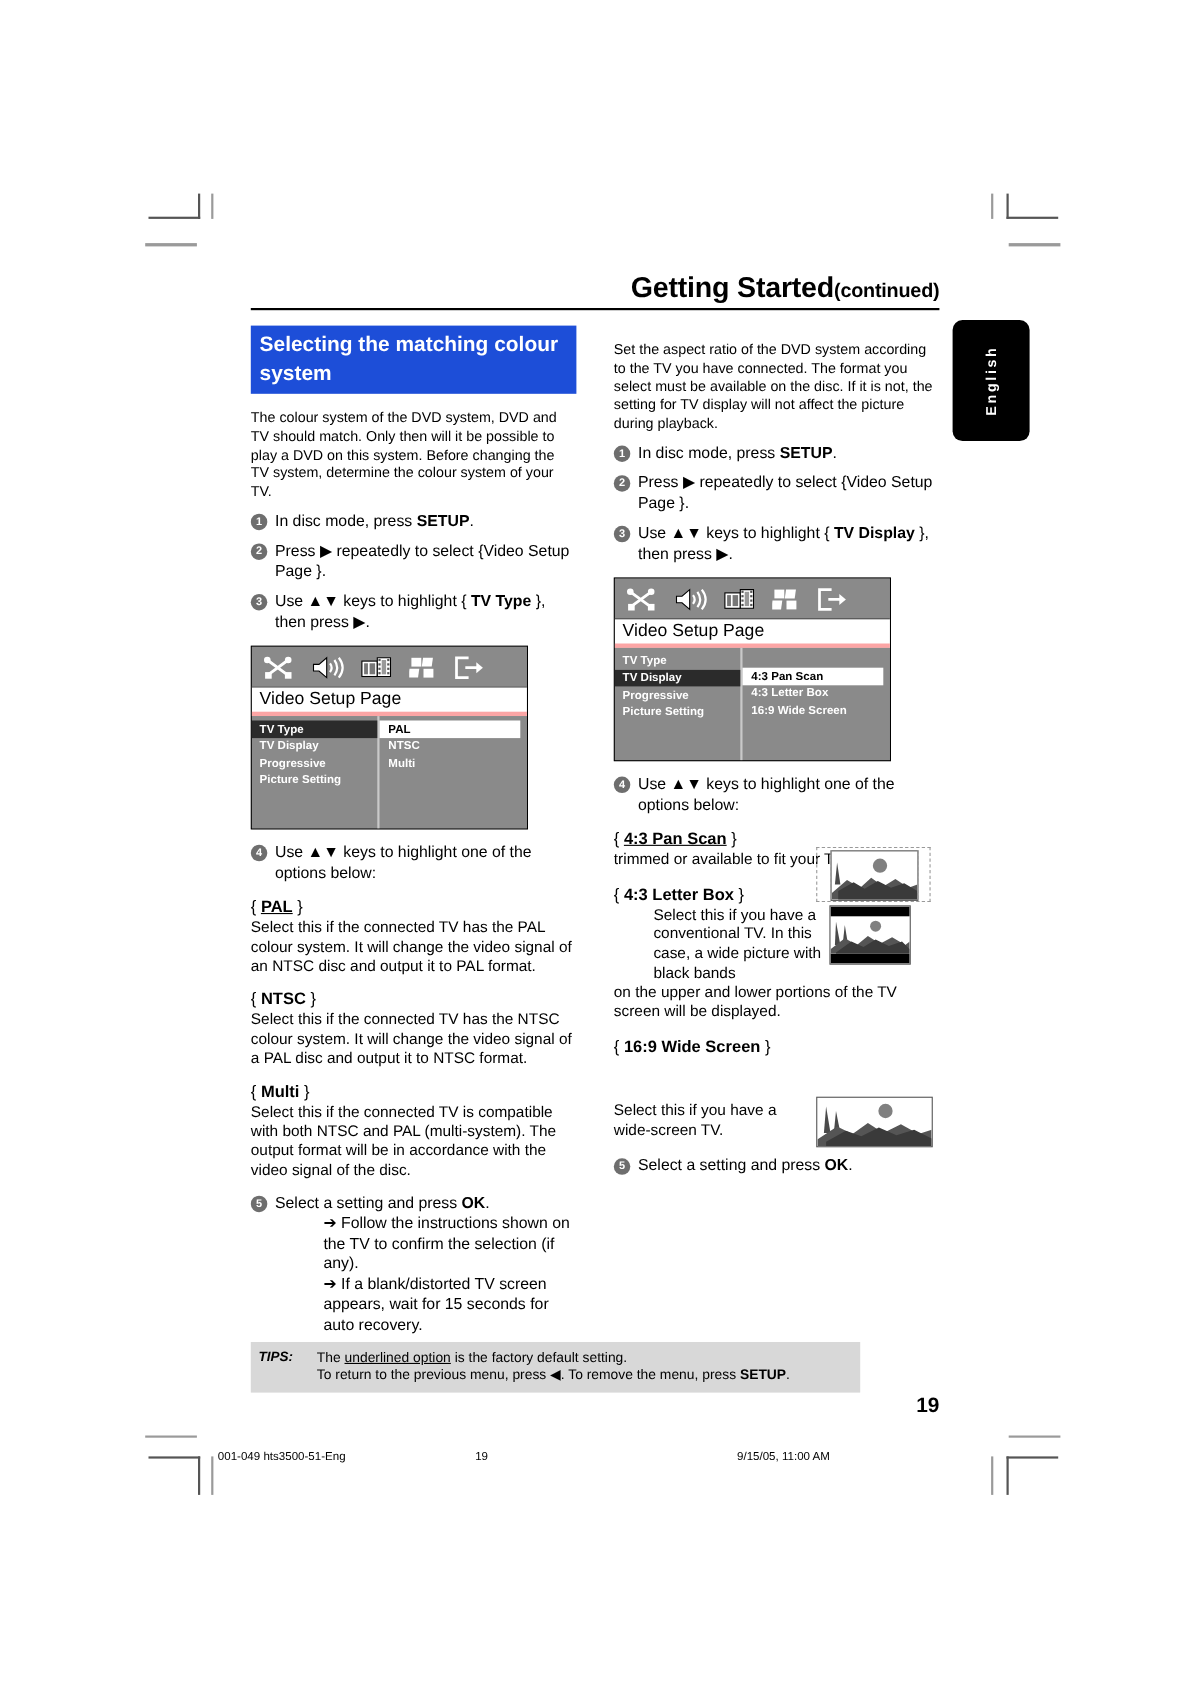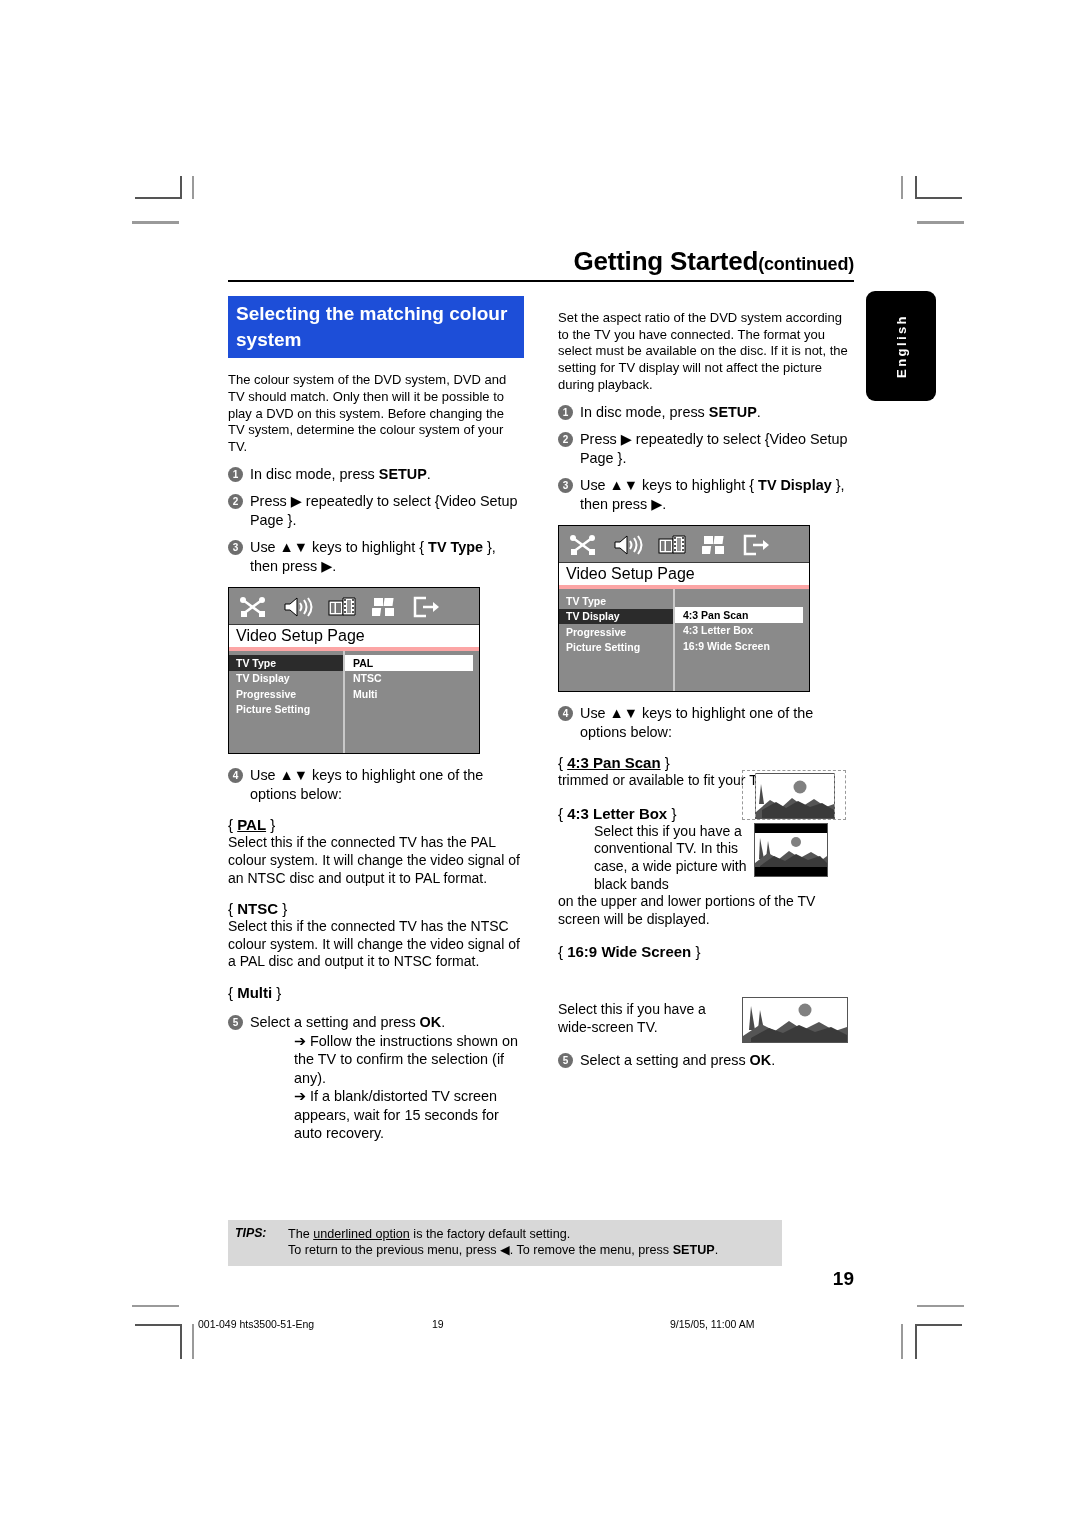--- a/index.html
+++ b/index.html
@@ -400,20 +400,21 @@
     <p class="optbody">Select this if the connected TV has the PAL colour system. It will change the video signal of an NTSC disc and output it to PAL format.</p>
 
     <div class="opt">
       <span class="bra">{&nbsp;</span><span class="lbl">NTSC</span><span class="bra">&nbsp;}</span>
     </div>
     <p class="optbody">Select this if the connected TV has the NTSC colour system. It will change the video signal of a PAL disc and output it to NTSC format.</p>
 
     <div class="opt">
       <span class="bra">{&nbsp;</span><span class="lbl">Multi</span><span class="bra">&nbsp;}</span>
     </div>
+    <p class="optbody">Select this if the connected TV is compatible with both NTSC and PAL (multi-system). The output format will be in accordance with the video signal of the disc.</p>
 
     <div class="step" style="margin-top:12px;">
       <span class="num">5</span>
       <span>Select a setting and press </span><b>OK</b><span>.</span>
       <span class="arrowline">➔ Follow the instructions shown on the TV to confirm the selection (if any).</span>
       <span class="arrowline">➔ If a blank/distorted TV screen appears, wait for 15 seconds for auto recovery.</span>
     </div>
   </div>
 
   <div class="col right">

